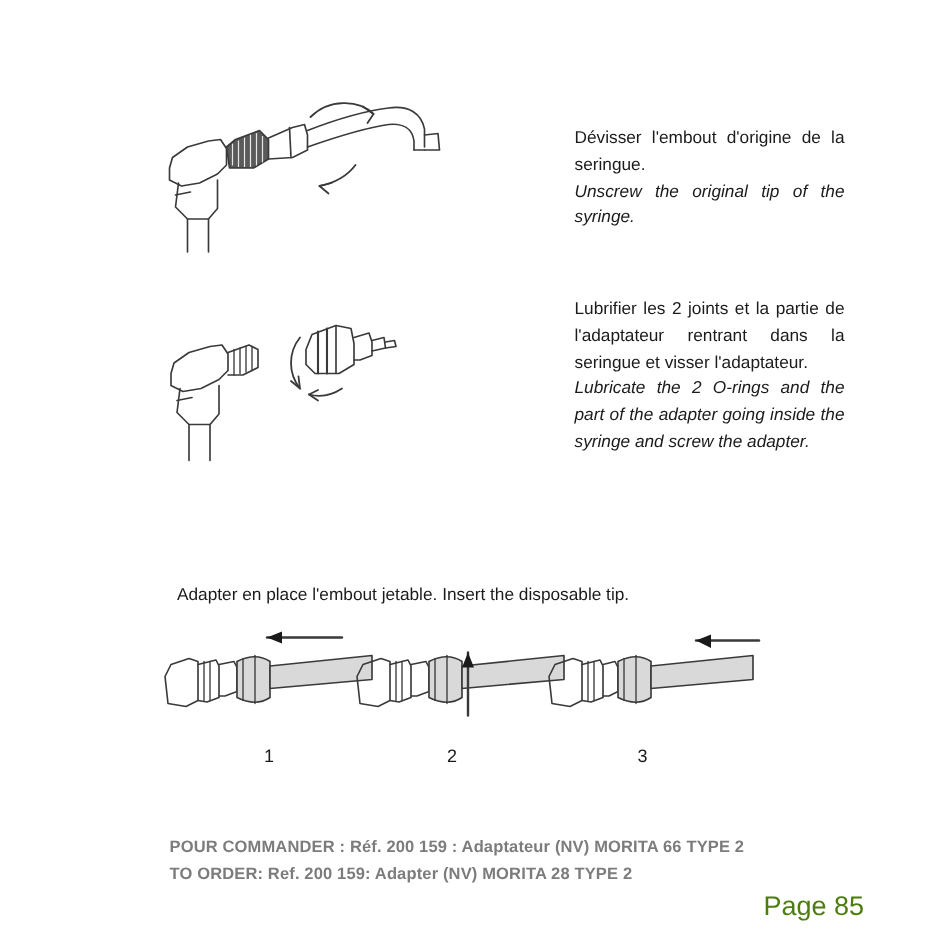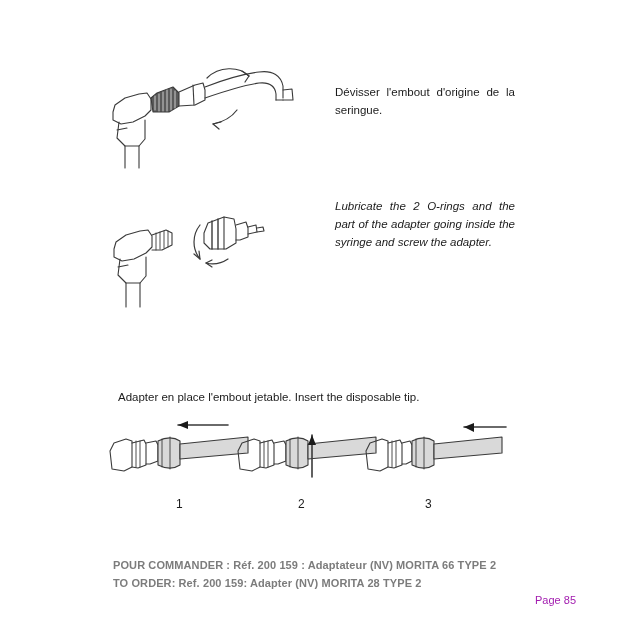--- a/index.html
+++ b/index.html
@@ -26,20 +26,21 @@
     position: absolute;
   }
 
   .text-col {
     position: absolute;
     width: 180px;
     font-size: 11.5px;
     line-height: 1.55;
     color: #1b1b1b;
     text-align: justify;
+    margin-left: 48px;
   }
   .text-col .fr {
     font-style: normal;
   }
   .text-col .en {
     font-style: italic;
   }
 
   
   #step1-text { left: 335px; top: 84px; }
@@ -84,22 +85,22 @@
     font-size: 11px;
     font-weight: bold;
     color: #7c7c7c;
     line-height: 1.65;
     letter-spacing: 0.1px;
   }
   .page-number {
     position: absolute;
     right: 44px;
     top: 594px;
-    font-size: 11px;
-    color: #a21caf;
+    font-size: 18px;
+    color: #4d7c0f;
   }
 
   svg { display: block; }
 </style>
 </head>
 <body>
 
 <div class="page">
 
   <div class="fig" id="step1-fig">
@@ -132,20 +133,21 @@
         <path d="M112,18 C124,6 144,6 154,16" stroke-width="1.2"></path>
         <path d="M154,16 L147,11 M154,16 L150,22" stroke-width="1.2"></path>
         <path d="M118,64 C128,62 136,58 142,50" stroke-width="1.2"></path>
         <path d="M118,64 L126,62 M118,64 L124,69" stroke-width="1.2"></path>
       </g>
     </svg>
   </div>
 
   <div class="text-col" id="step1-text">
     <div class="fr">Dévisser l'embout d'origine de la seringue.</div>
+    <div class="en">Unscrew the original tip of the syringe.</div>
   </div>
 
   <div class="fig" id="step2-fig">
     <svg width="190" height="130" viewBox="0 0 190 130">
       <g fill="none" stroke="#3a3a3a" stroke-width="1.1" stroke-linejoin="round" stroke-linecap="round">
 
         <path d="M14,44 L16,37 L26,30 L40,26 L48,25 L52,31 L52,42 L46,48 L34,54 L22,56 L14,52 Z"></path>
         <path d="M20,54 L18,70 L26,78 L40,78 L46,71 L46,52"></path>
         <path d="M26,78 L26,102 M40,78 L40,102"></path>
         <path d="M18,62 L28,60"></path>
@@ -169,20 +171,21 @@
 
         <path d="M100,20 C92,30 92,44 100,54" stroke-width="1.2"></path>
         <path d="M100,54 L94,49 M100,54 L99,46" stroke-width="1.2"></path>
         <path d="M106,58 C114,60 122,58 128,54" stroke-width="1.2"></path>
         <path d="M106,58 L112,55 M106,58 L112,62" stroke-width="1.2"></path>
       </g>
     </svg>
   </div>
 
   <div class="text-col" id="step2-text">
+    <div class="fr">Lubrifier les 2 joints et la partie de l'adaptateur rentrant dans la seringue et visser l'adaptateur.</div>
     <div class="en">Lubricate the 2 O-rings and the part of the adapter going inside the syringe and screw the adapter.</div>
   </div>
 
   <div id="step3-caption">
     <span class="fr">Adapter en place l'embout jetable.</span>
     <span class="en">Insert the disposable tip.</span>
   </div>
 
   <div class="fig" id="step3-fig">
     <svg width="420" height="80" viewBox="0 0 420 80">

